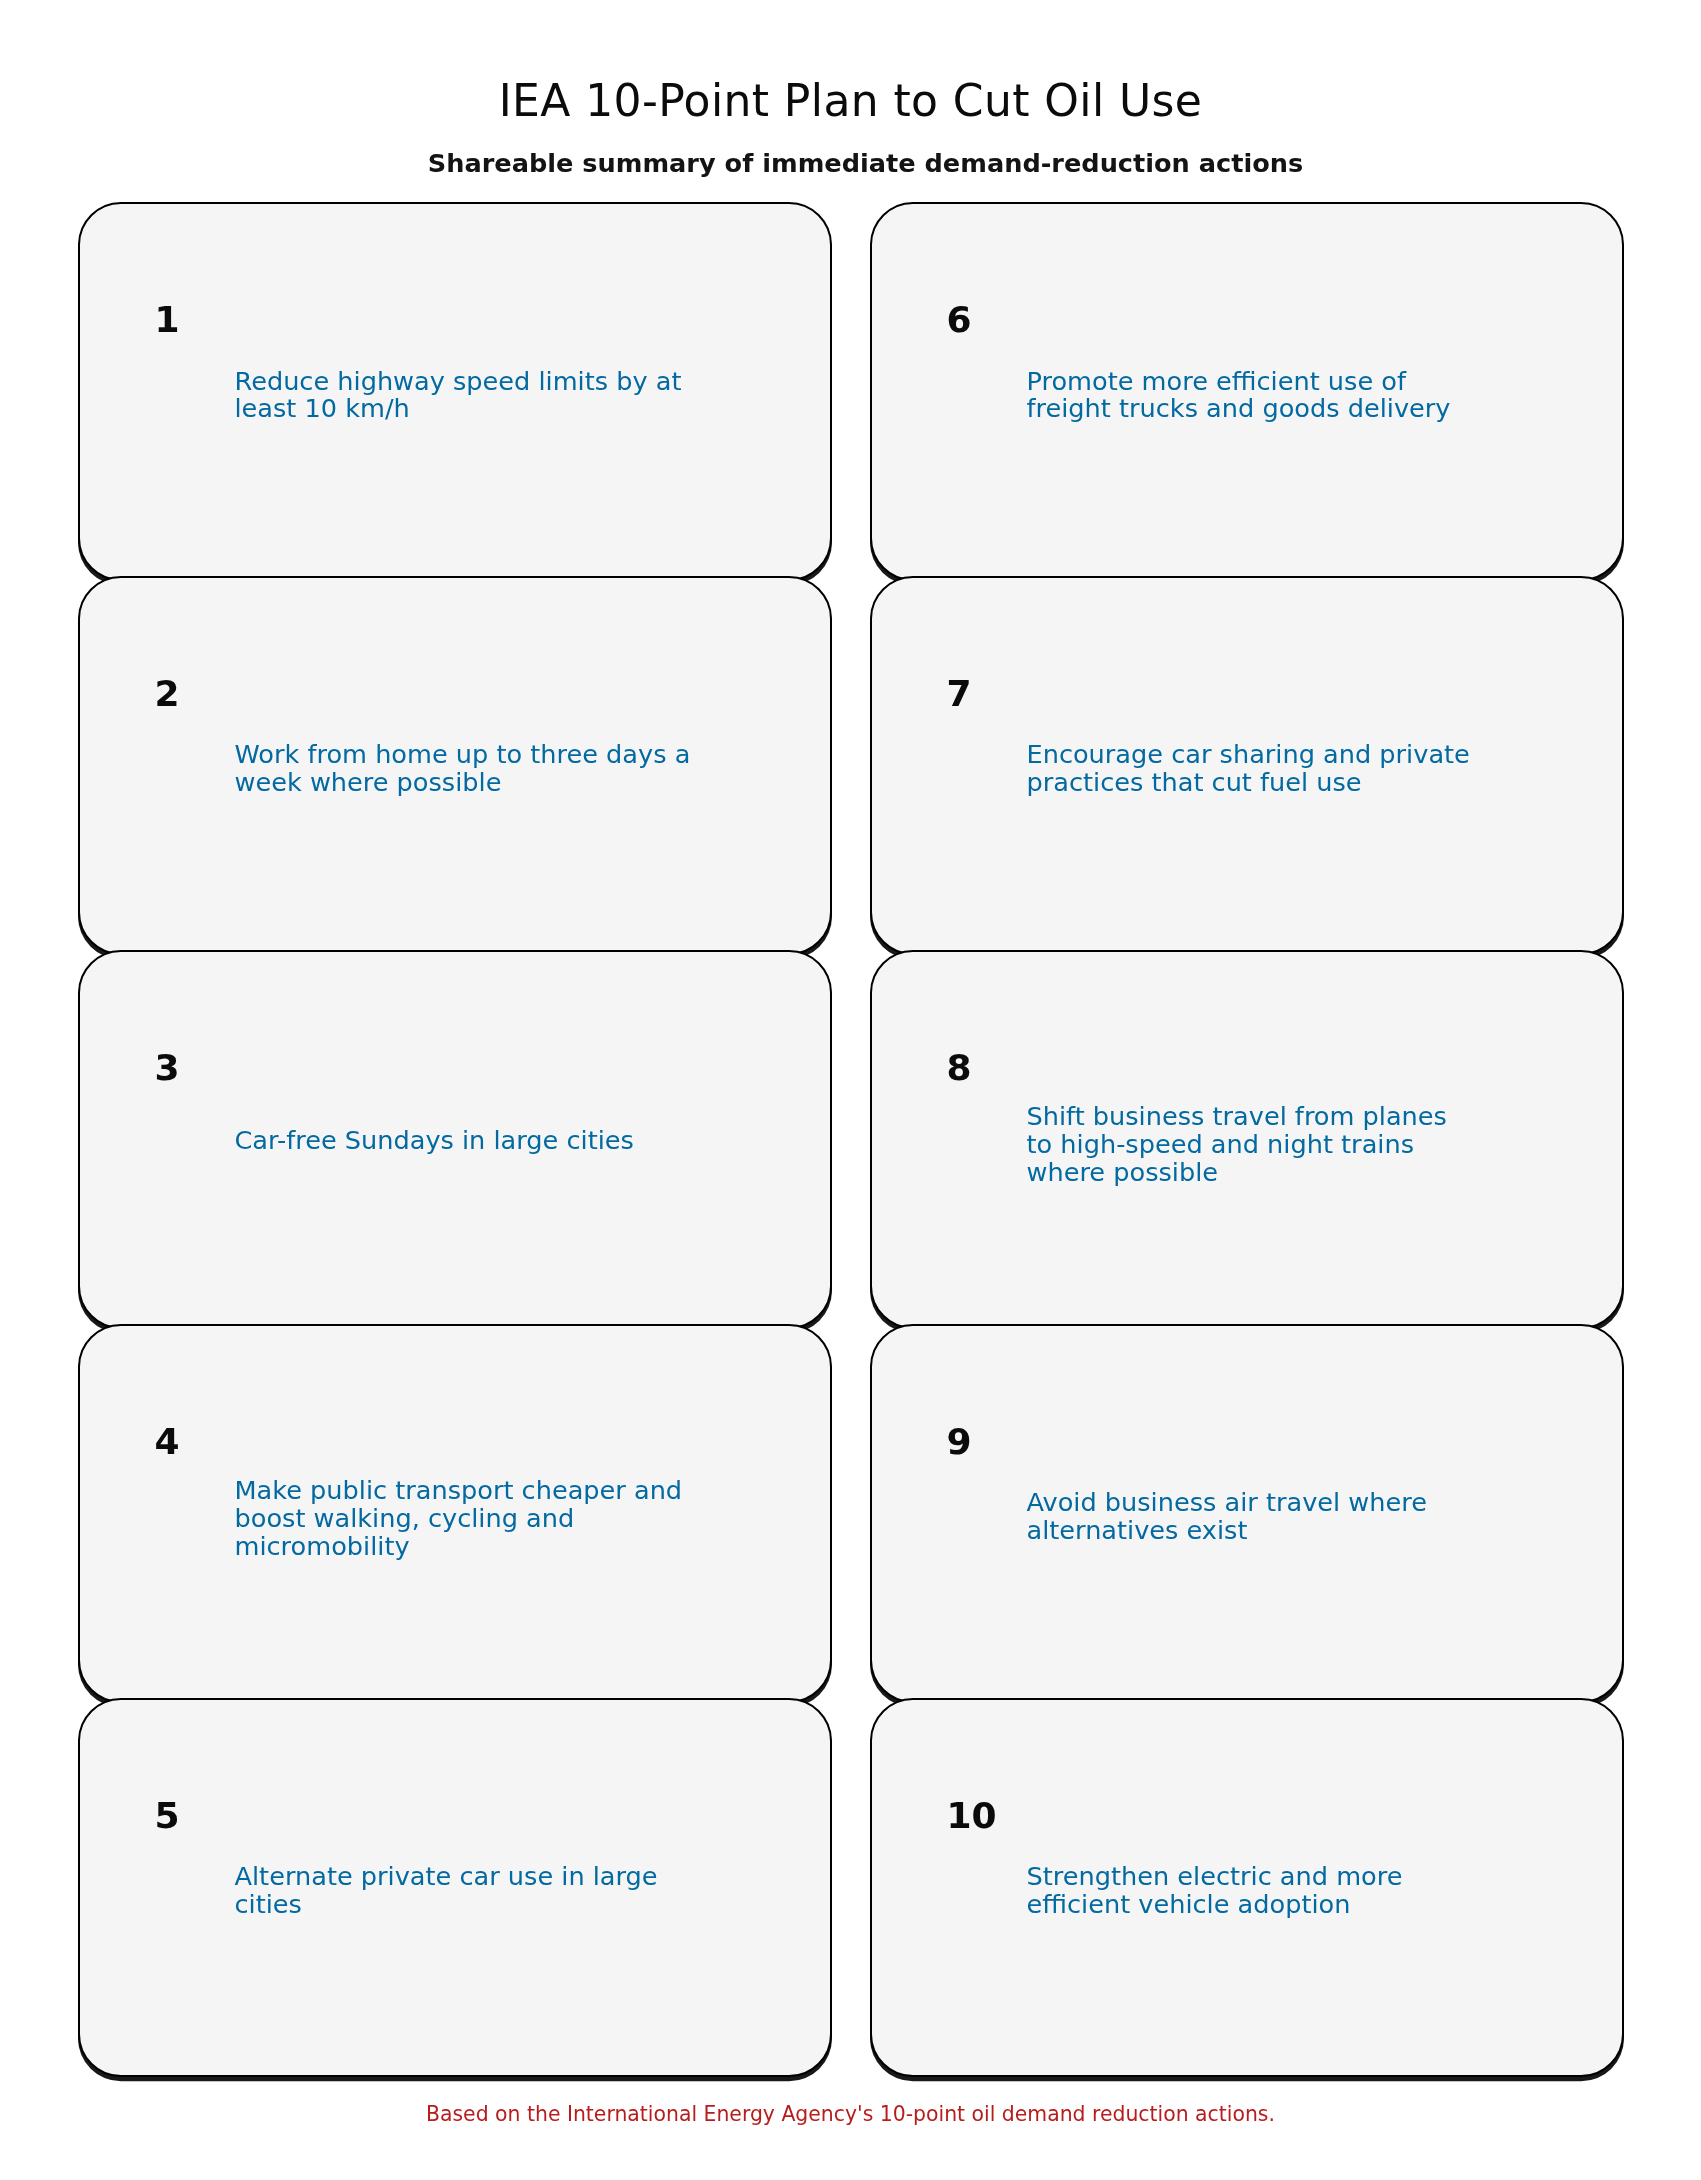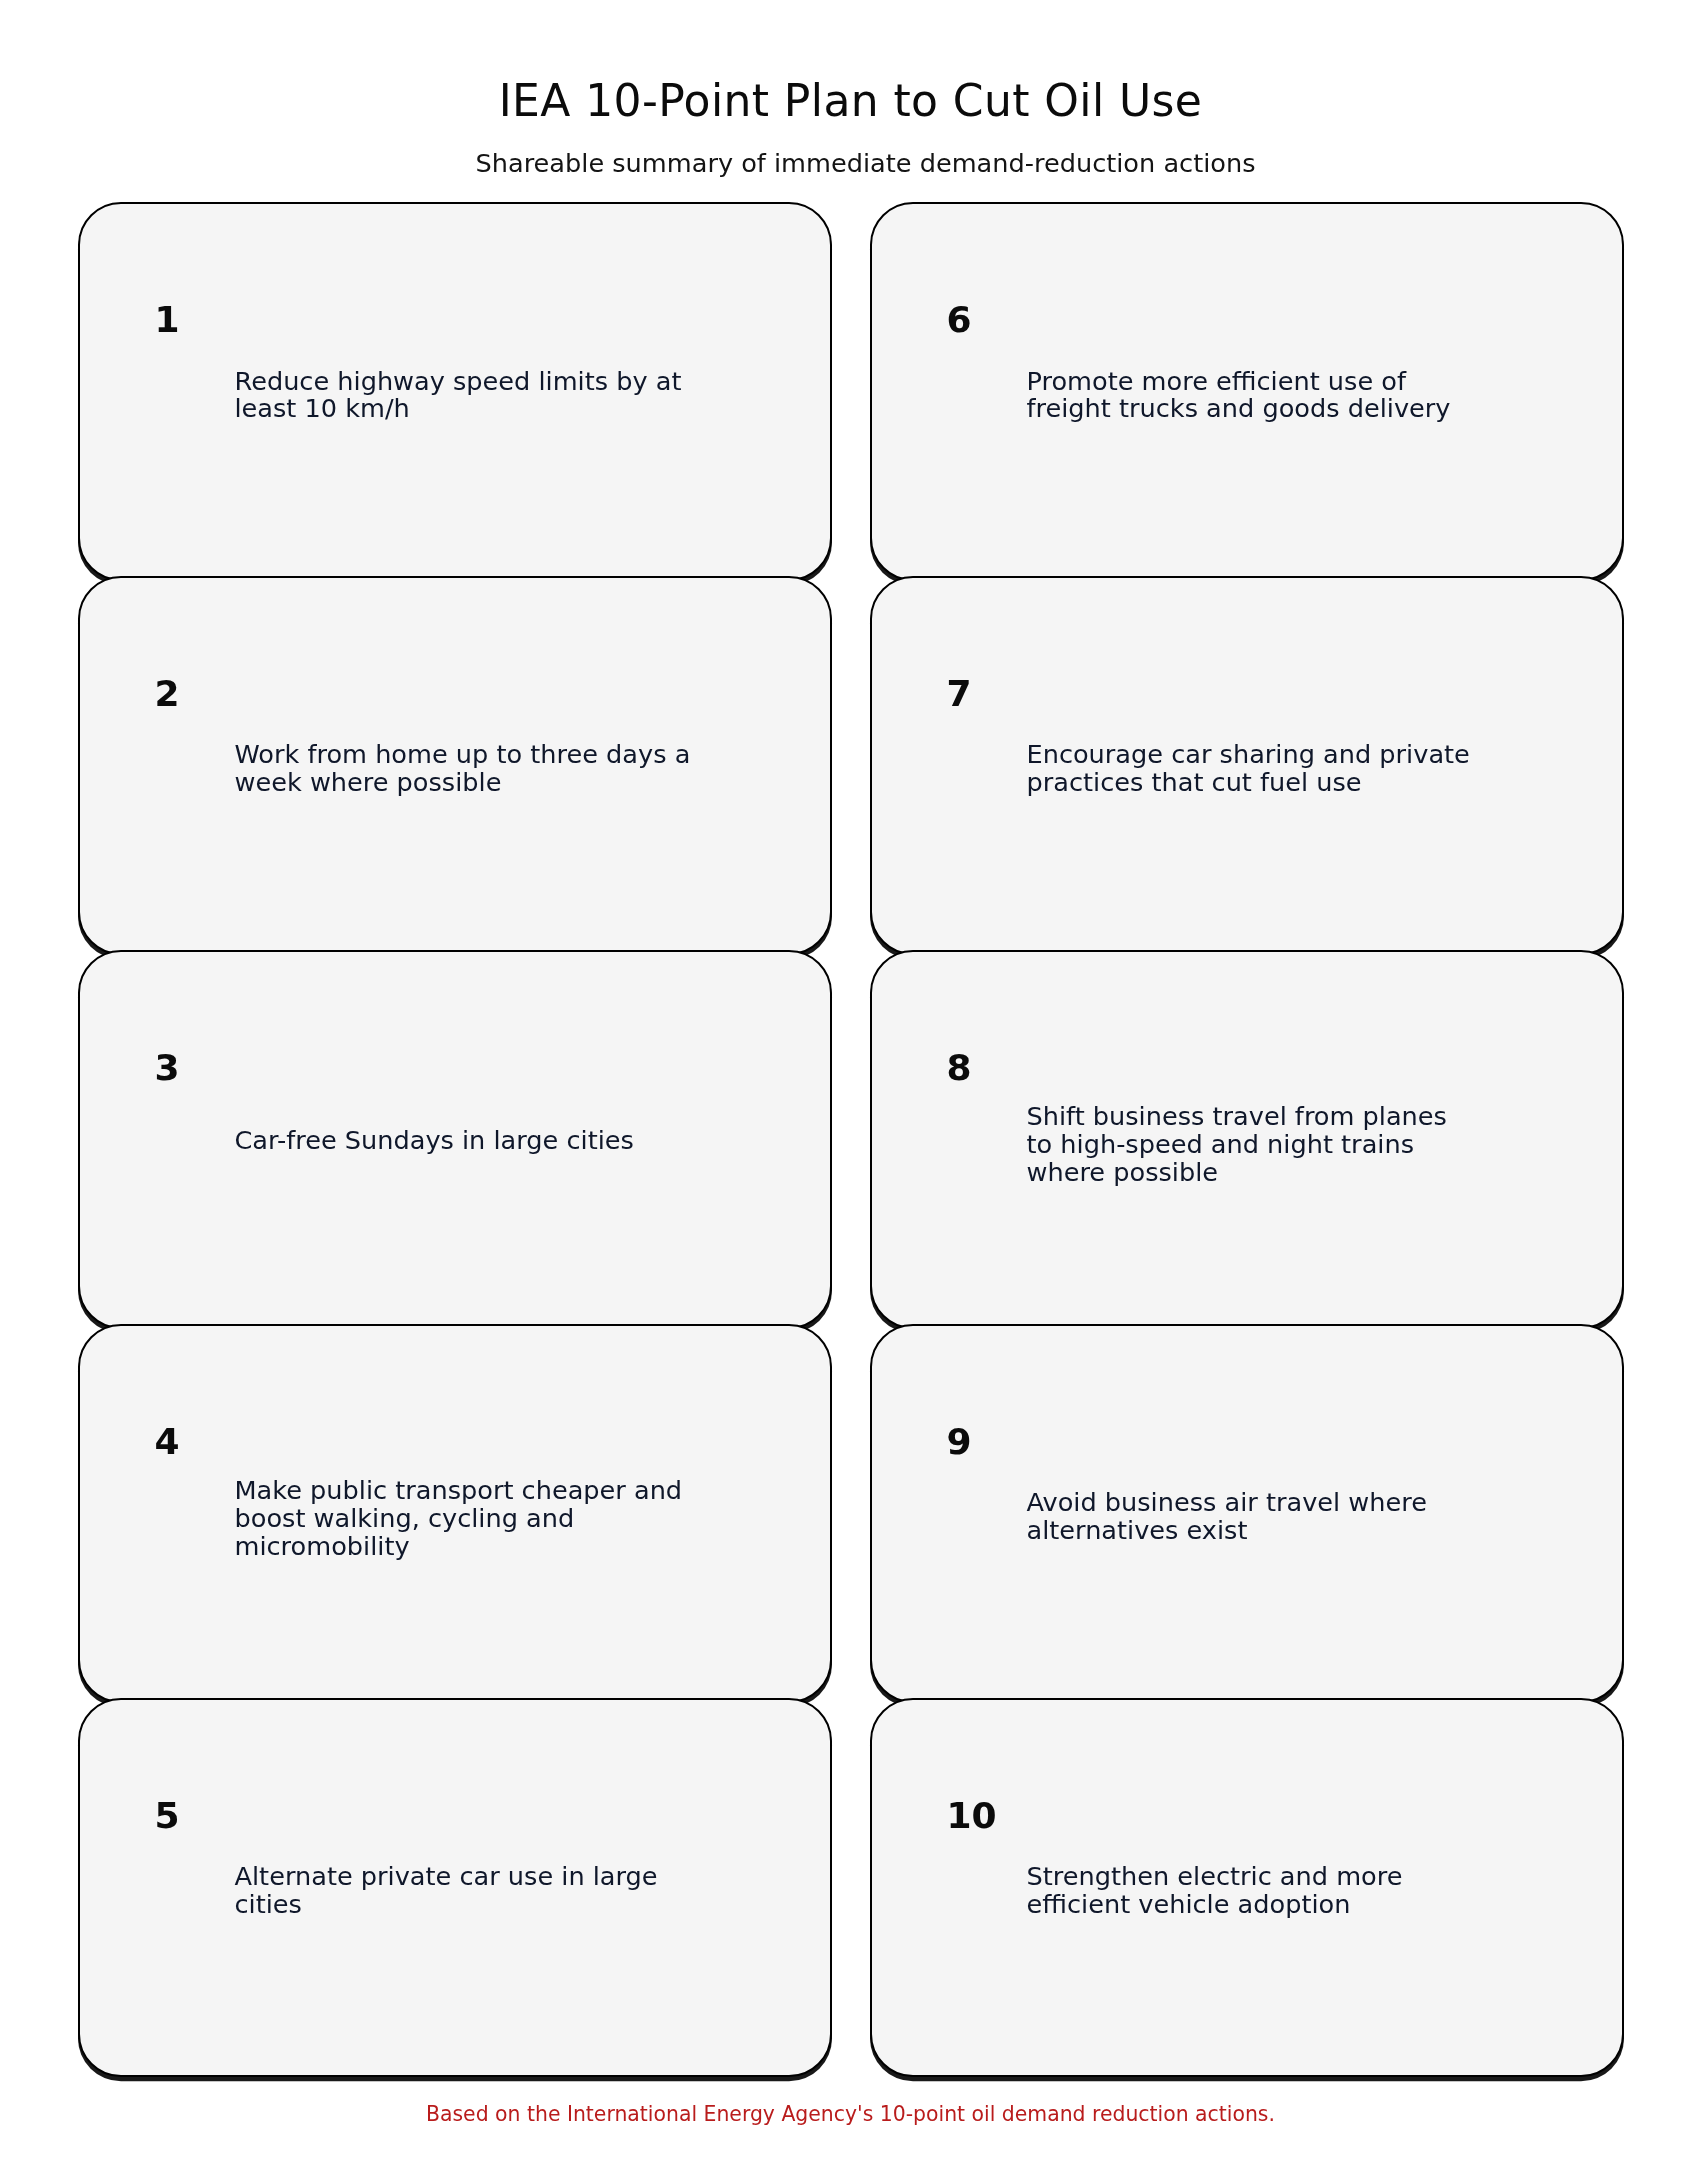--- a/index.html
+++ b/index.html
@@ -15,21 +15,21 @@
   .header { text-align: center; padding-top: 75px; }
   .title {
     font-size: 44px;
     font-weight: normal;
     letter-spacing: 0.4px;
     color: #0b0b0b;
     margin: 0;
   }
   .subtitle {
     font-size: 25.6px;
-    font-weight: normal;
+    font-weight: bold;
     color: #141414;
     margin: 22px 0 0 0;
     padding-left: 30px;
   }
   .grid {
     position: absolute;
     top: 202px;
     left: 50%;
     transform: translateX(-50%);
     width: 1546px;
@@ -62,21 +62,21 @@
   .card-body {
     position: absolute;
     left: 155px;
     top: 50%;
     transform: translateY(-44%);
     width: 494px;
   }
   .card-text {
     font-size: 25.6px;
     line-height: 1.08;
-    color: #0f172a;
+    color: #0369a1;
     white-space: pre-line;
   }
   .footer {
     position: absolute;
     top: 2102px;
     left: 0;
     width: 100%;
     text-align: center;
   }
   .footer-note {

